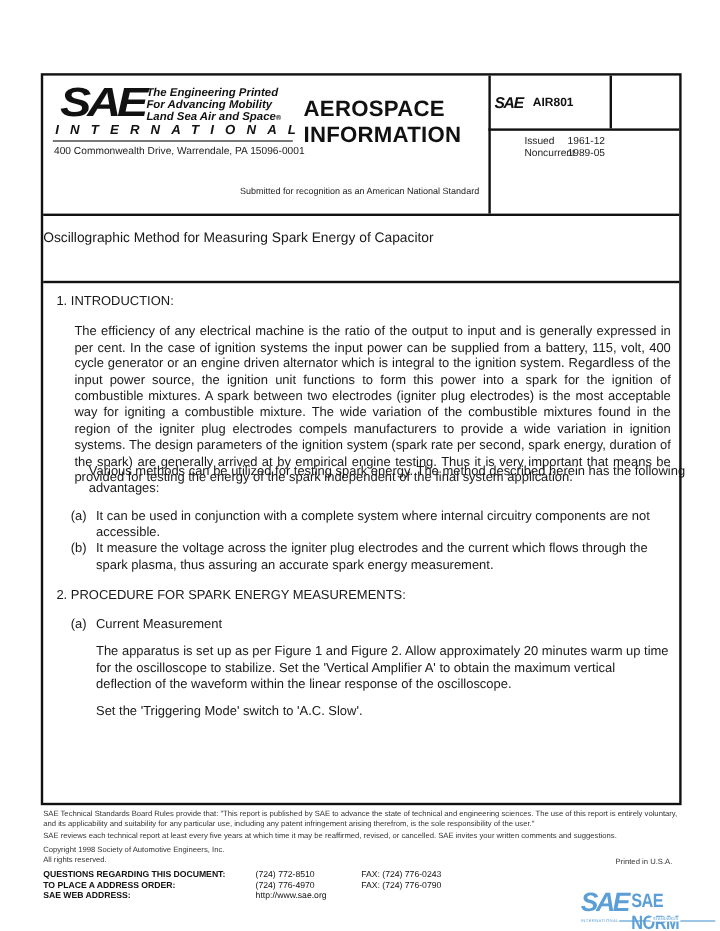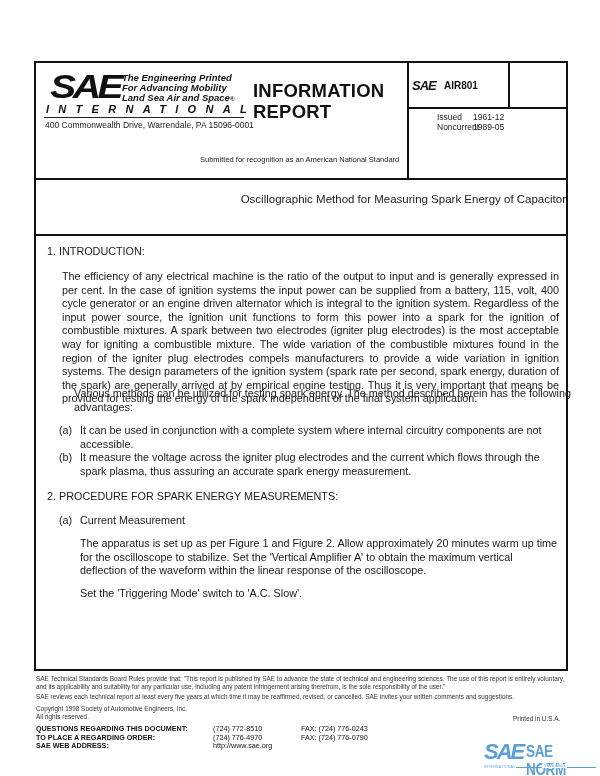--- a/index.html
+++ b/index.html
@@ -7,21 +7,21 @@
   .abs { position:absolute; }
   .outer { left:34px; top:61px; width:530px; height:606px; border:2px solid #111; box-sizing:content-box; }
   .hline { position:absolute; background:#111; height:1.5px; }
   .vline { position:absolute; background:#111; width:1.5px; }
   .sae-logo { font-family:"Liberation Sans", sans-serif; font-weight:900; font-style:italic; letter-spacing:-3px; color:#111; }
   .tagline { font-style:italic; font-weight:bold; font-size:9.5px; line-height:10px; color:#111; }
   .intl { font-style:italic; font-weight:bold; font-size:11px; letter-spacing:9.3px; color:#111; }
   .addr { font-size:8.5px; color:#222; }
   .air-title { font-weight:bold; font-size:18.5px; line-height:21px; color:#111; letter-spacing:0.2px; }
   .small { font-size:7.5px; color:#222;padding-left:24px; }
-  .doc-title { font-size:11.5px; text-align:right; line-height:14px; color:#1a1a1a; }
+  .doc-title { font-size:11.5px; text-align:left; line-height:14px; color:#1a1a1a; }
   .body-text { font-size:10.8px; line-height:13.6px; color:#1a1a1a; }
   .heading { font-size:10.8px; color:#1a1a1a; }
   .foot { font-size:6.4px; line-height:8px; color:#333; }
   .foot-b { font-size:7.2px; line-height:8.5px; color:#111; font-weight:bold; }
   .norm-logo { color:#5b9fd6; font-weight:bold; }
 </style>
 </head>
 <body>
 
 <div class="abs outer">
@@ -41,22 +41,22 @@
 <div class="abs tagline" style="left:122px; top:73px;">
   <div>The Engineering Printed</div>
   <div>For Advancing Mobility</div>
   <div><span>Land Sea Air and Space</span><span style="font-size:6px;">®</span></div>
 </div>
 <div class="abs intl" style="left:46px; top:103px;">INTERNATIONAL</div>
 <div class="abs" style="left:44px; top:117px; width:200px; height:1px; background:#222;"></div>
 <div class="abs addr" style="left:45px; top:120px;">400 Commonwealth Drive, Warrendale, PA 15096-0001</div>
 
 <div class="abs air-title" style="left:253px; top:80px;">
+  <div>AEROSPACE</div>
   <div>INFORMATION</div>
-  <div>REPORT</div>
 </div>
 
 <div class="abs small" style="left:176px; top:155px;">Submitted for recognition as an American National Standard</div>
 
 <div class="abs sae-logo" style="left:412px; top:78px; font-size:13px; letter-spacing:-1px;">SAE</div>
 <div class="abs" style="left:444px; top:80px; font-size:10px; font-weight:bold; color:#111;">AIR801</div>
 
 <div class="abs" style="left:413px; top:112px; font-size:8.5px; line-height:10px; color:#222;margin-left:24px;">
   <div>Issued</div>
   <div>Noncurrent</div>
@@ -88,21 +88,21 @@
 <div class="abs foot" style="left:36px; top:675px; width:533px;">SAE Technical Standards Board Rules provide that: "This report is published by SAE to advance the state of technical and engineering sciences.  The use of this report is entirely voluntary, and its applicability and suitability for any particular use, including any patent infringement arising therefrom, is the sole responsibility of the user."</div>
 <div class="abs foot" style="left:36px; top:693px; width:533px;">SAE reviews each technical report at least every five years at which time it may be reaffirmed, revised, or cancelled. SAE invites your written comments and suggestions.</div>
 <div class="abs foot" style="left:36px; top:705px;">
   <div>Copyright 1998 Society of Automotive Engineers, Inc.</div>
   <div>All rights reserved.</div>
 </div>
 <div class="abs foot" style="left:513px; top:715px;">Printed in U.S.A.</div>
 
 <div class="abs foot-b" style="left:36px; top:725px;">
   <div>QUESTIONS REGARDING THIS DOCUMENT:</div>
-  <div>TO PLACE A REGARDING ORDER:</div>
+  <div>TO PLACE A ADDRESS ORDER:</div>
   <div>SAE WEB ADDRESS:</div>
 </div>
 <div class="abs foot-b" style="left:213px; top:725px; font-weight:normal;">
   <div>(724) 772-8510</div>
   <div>(724) 776-4970</div>
   <div>http://www.sae.org</div>
 </div>
 <div class="abs foot-b" style="left:301px; top:725px; font-weight:normal;">
   <div>FAX: (724) 776-0243</div>
   <div>FAX: (724) 776-0790</div>

